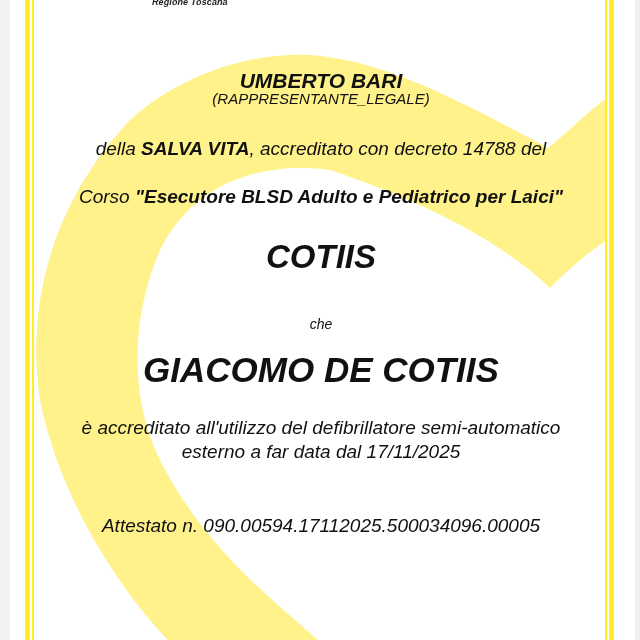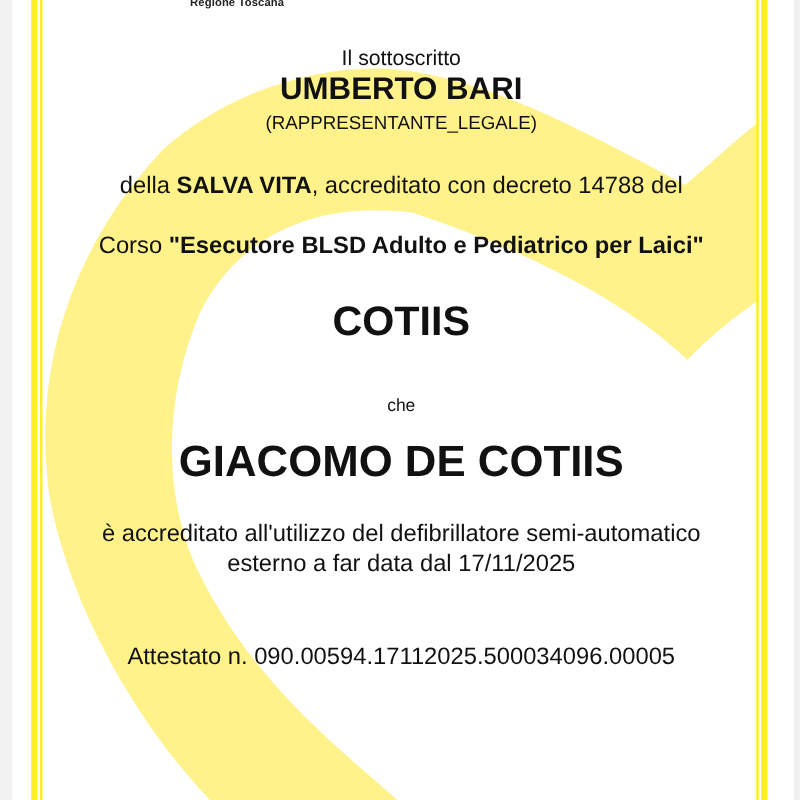--- a/index.html
+++ b/index.html
@@ -1,25 +1,25 @@
 <!DOCTYPE html>
 <html><head>
 <meta charset="utf-8">
 <style>
   html, body { margin:0; padding:0; }
   body { width:640px; height:640px; position:relative; overflow:hidden; background:#ffffff; font-family:"Liberation Sans", sans-serif; color:#111; }
   .left-strip { position:absolute; left:0; top:0; width:10px; height:640px; background:#f2f2f2; }
   .right-strip { position:absolute; right:0; top:0; width:5px; height:640px; background:#f0f0f0; }
   .bg-svg { position:absolute; left:0; top:0; width:640px; height:640px; }
   .border-line { position:absolute; top:0; height:640px; background:#ffee22; }
-  .content { position:absolute; left:36px; top:0; width:570px; height:640px; text-align:center; }
+  .content { position:absolute; left:36px; top:0; width:570px; height:640px; text-align:center;font-style:italic; }
   .region { position:absolute; left:116px; top:-3px; font-size:9px; font-weight:bold; color:#222; text-align:left; letter-spacing:0.1px; }
   .t { position:absolute; left:0; width:570px; text-align:center; white-space:nowrap; }
   .intro { top:37px; font-size:17px; }
-  .rep-name { top:57px; font-size:25px; font-weight:bold; }
+  .rep-name { top:69px; font-size:21px; font-weight:bold; }
   .rep-role { top:90px; font-size:15px; }
   .para { font-size:19px; line-height:24px; }
   .p1 { top:137px; }
   .p2 { top:161px; }
   .p3 { top:185px; }
   .attesta { top:238px; font-size:33px; font-weight:bold; }
   .che { top:316px; font-size:14px; }
   .person { top:350px; font-size:35px; font-weight:bold; }
   .auth1 { top:417px; font-size:19px; }
   .auth2 { top:441px; font-size:19px; }
@@ -51,21 +51,20 @@
 </svg>
 
 <div class="border-line" style="left:25px;width:5px;"></div>
 <div class="border-line" style="left:32px;width:2px;"></div>
 <div class="border-line" style="left:605px;width:2px;"></div>
 <div class="border-line" style="left:609px;width:5px;"></div>
 
 <div class="content">
   <div class="region">Regione Toscana</div>
 
-  <div class="t intro">Il sottoscritto</div>
   <div class="t rep-name">UMBERTO BARI</div>
   <div class="t rep-role">(RAPPRESENTANTE_LEGALE)</div>
 
   <div class="t para p1"><span>della </span><b>SALVA VITA</b><span>, accreditato con decreto 14788 del</span></div>
   <div class="t para p3"><span>Corso </span><b>"Esecutore BLSD Adulto e Pediatrico per Laici"</b></div>
 
   <div class="t attesta">COTIIS</div>
   <div class="t che">che</div>
   <div class="t person">GIACOMO DE COTIIS</div>
 

